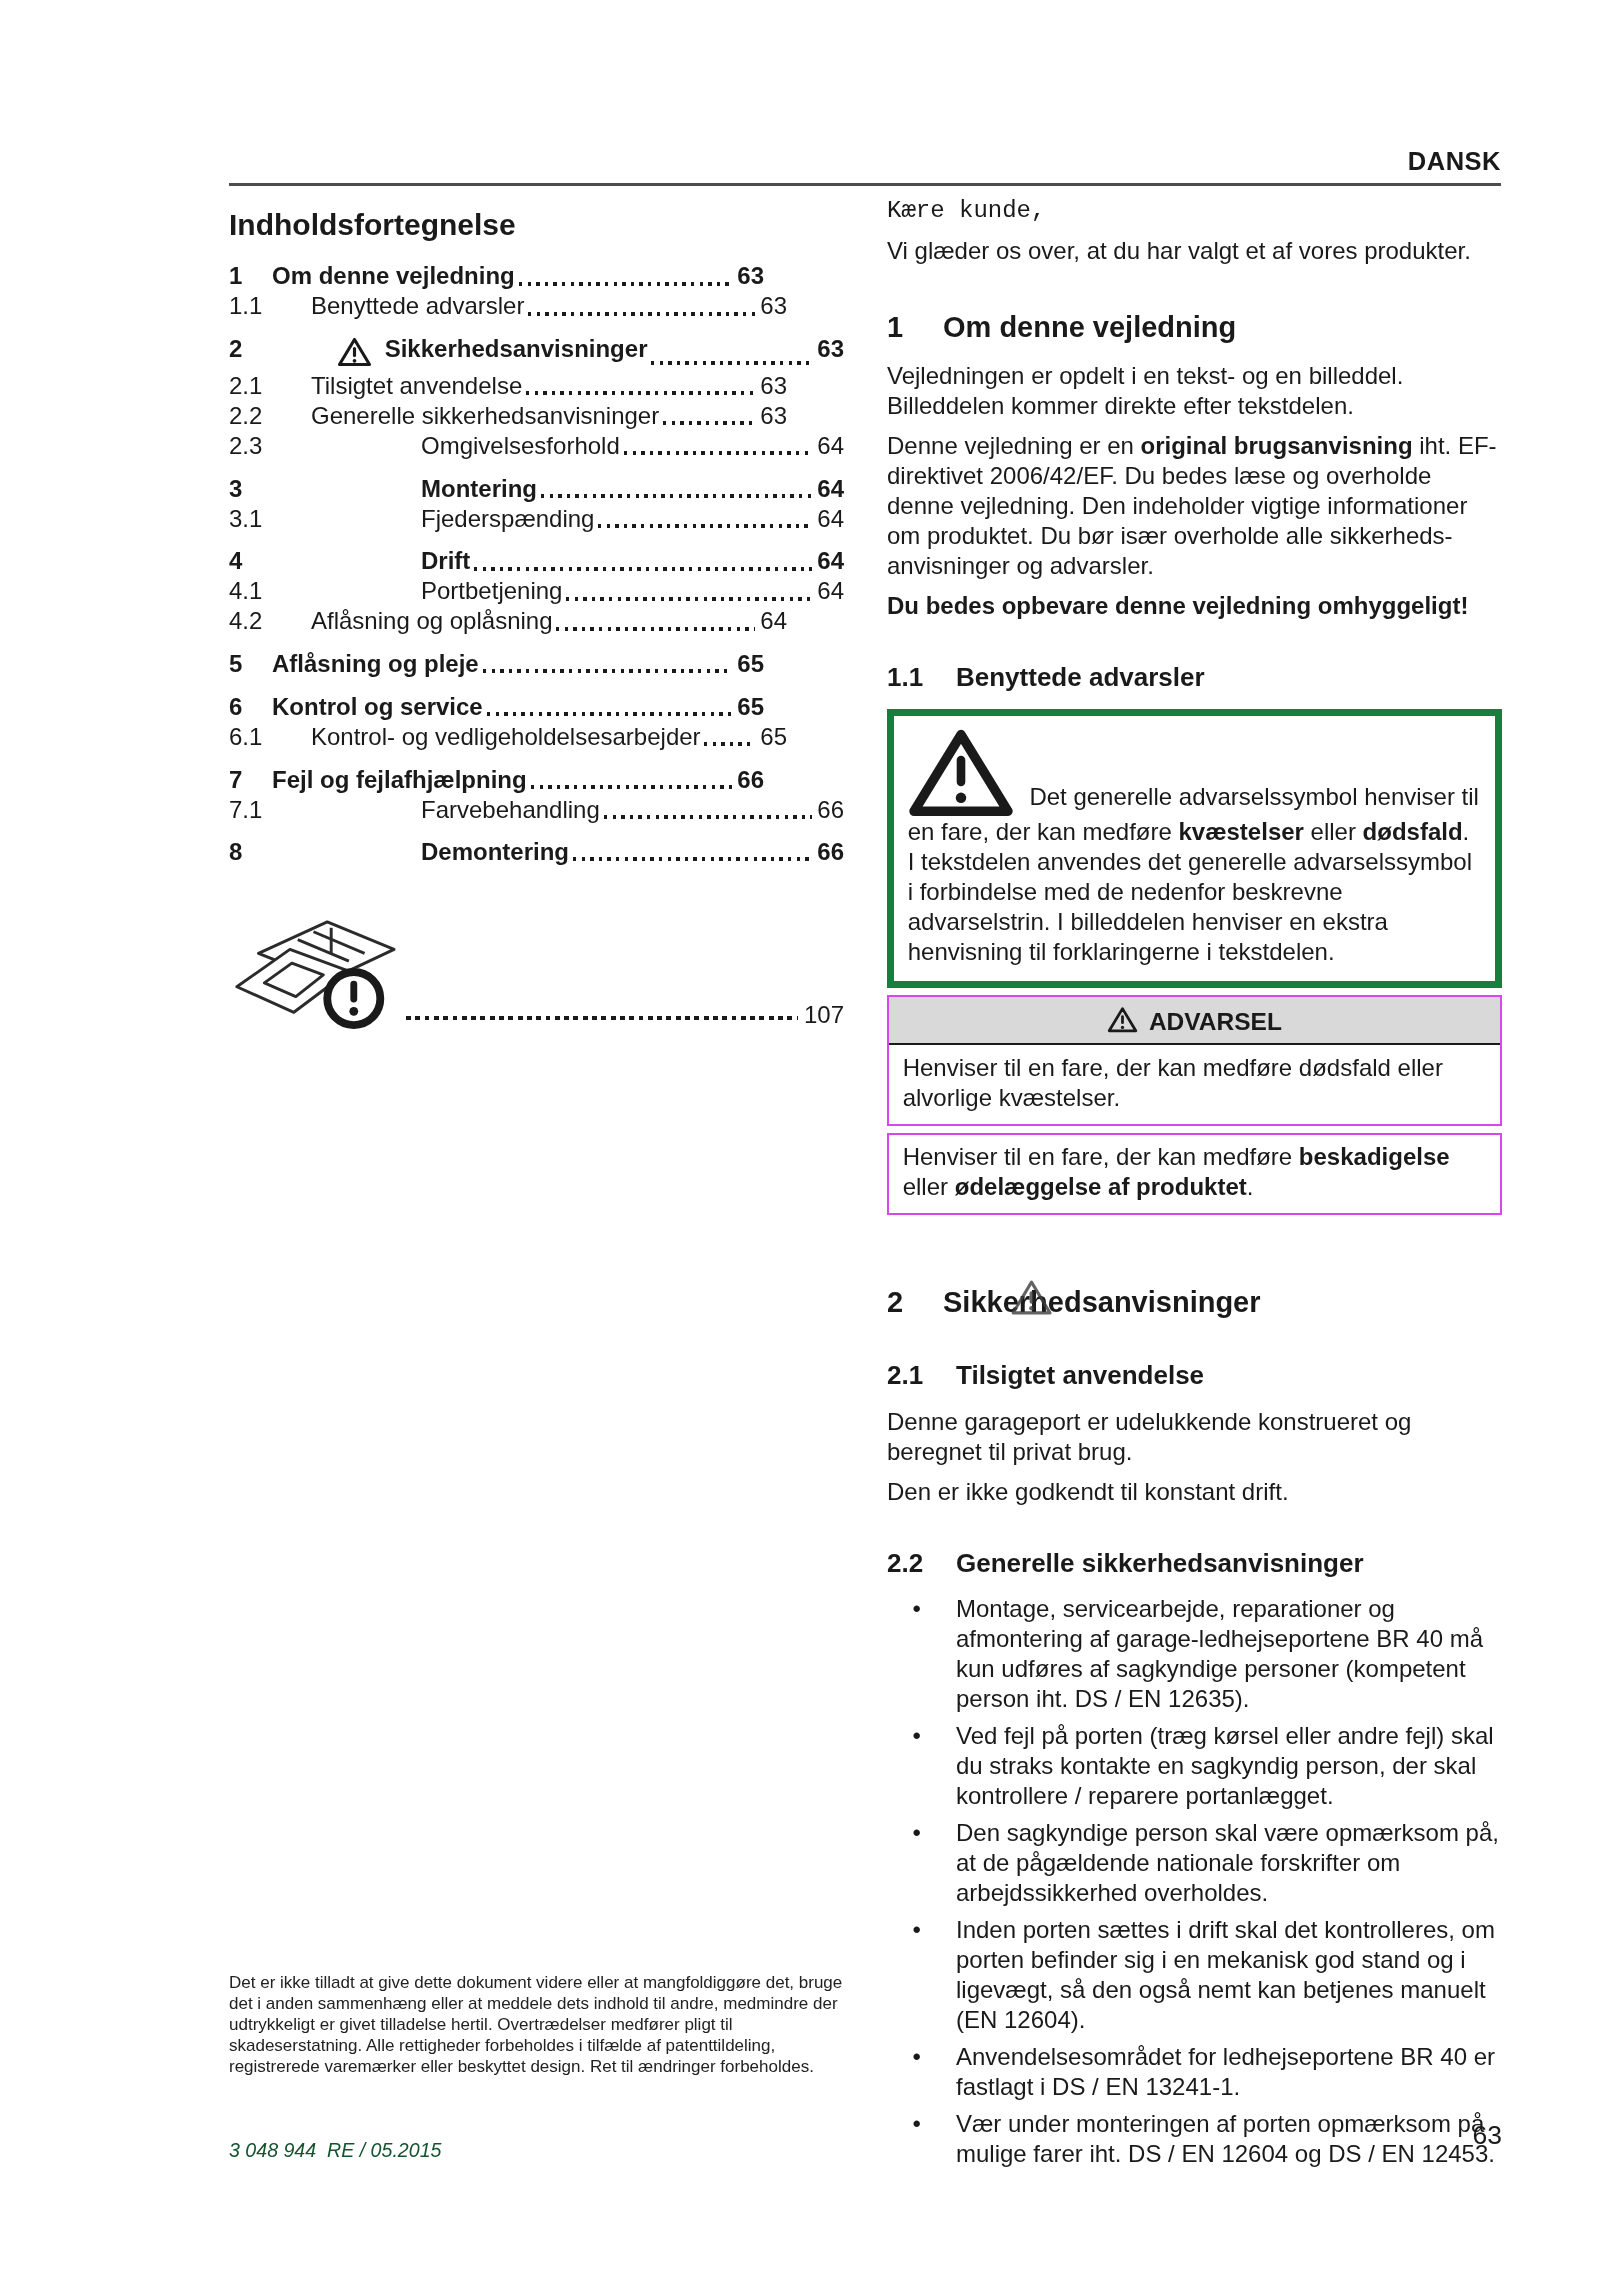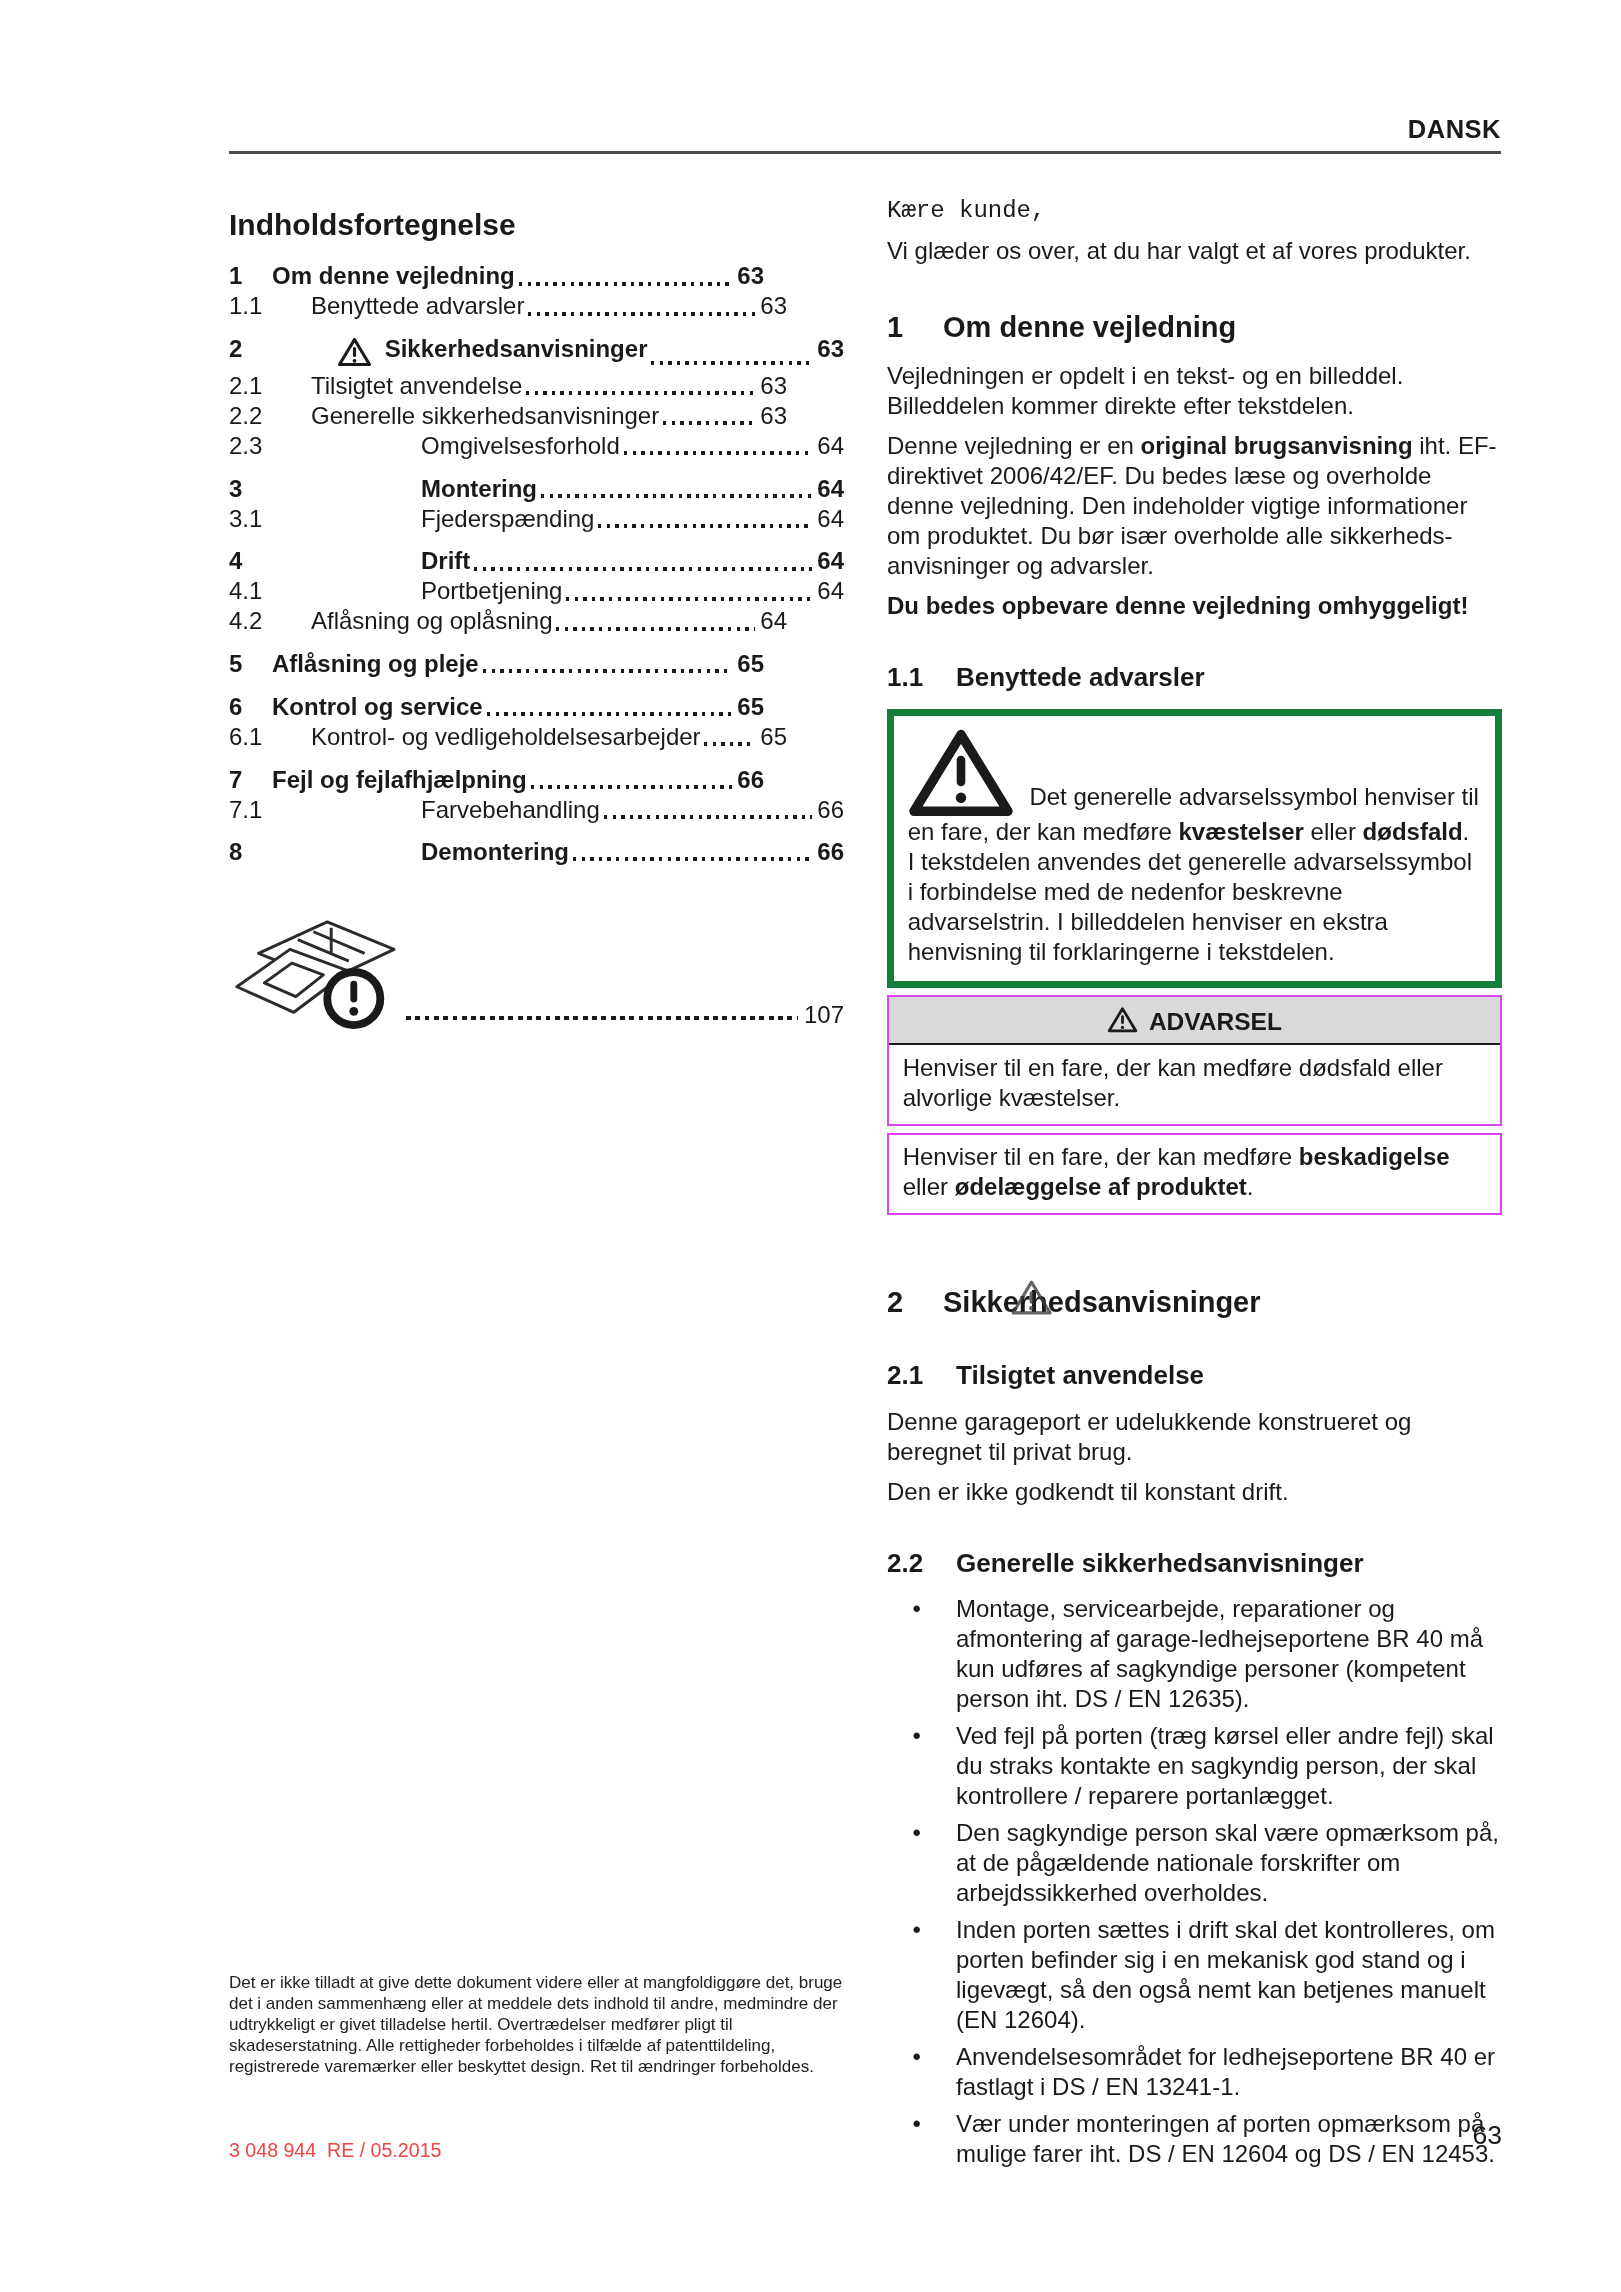--- a/index.html
+++ b/index.html
@@ -3,21 +3,21 @@
 <meta charset="utf-8">
 <style>
   html,body{margin:0;padding:0;background:#9a9a9a;}
   .page{
     position:relative;width:1621px;height:2293px;margin:0 auto;
     background:#ffffff;color:#1a1a1a;
     font-family:"Liberation Sans", sans-serif;
     overflow:hidden;
   }
   
-  .masthead{position:absolute;left:229px;top:115px;width:1272px;}
+  .masthead{position:absolute;left:229px;top:147px;width:1272px;}
   .lang{display:block;text-align:right;font-weight:bold;font-size:25.5px;letter-spacing:0.5px;}
   .rule{margin-top:6.9px;height:2.9px;background:#4d4d4d;}
 
   
   .cols{position:absolute;left:229px;top:196px;width:1272px;display:flex;gap:43px;}
   .col{width:615px;flex:0 0 615px;}
 
   
   .toc-title{font-size:30px;font-weight:bold;margin:11.8px 0 19.6px;}
   .toc-row{display:flex;align-items:baseline;font-size:24px;line-height:30px;}
@@ -61,21 +61,21 @@
   .alert-head svg{vertical-align:-3.9px;margin-right:10.8px;}
   .alert-body{padding:7.8px 13.7px 10.8px;font-size:24px;line-height:30px;}
 
   
   ul.bullets{list-style:none;margin:15.7px 0 0;padding:0;font-size:24px;line-height:30px;}
   ul.bullets li{position:relative;padding-left:69px;margin-bottom:6.9px;}
   ul.bullets li::before{content:"\2022";position:absolute;left:25.5px;}
 
   
   .legal{position:absolute;left:229px;top:1972px;width:619px;font-size:17px;line-height:21px;color:#222;}
-  .foot-left{position:absolute;left:229px;top:2139px;font-size:19.6px;white-space:pre;color:#ef4444;}
+  .foot-left{position:absolute;left:229px;top:2139px;font-size:19.6px;white-space:pre;color:#14532d;font-style:italic;}
   .page-no{position:absolute;left:1431px;top:2120px;width:71px;text-align:right;font-size:26.5px;}
 </style>
 </head>
 <body>
 
 <div class="page">
 
   <div class="masthead">
     <span class="lang">DANSK</span>
     <div class="rule"></div>

